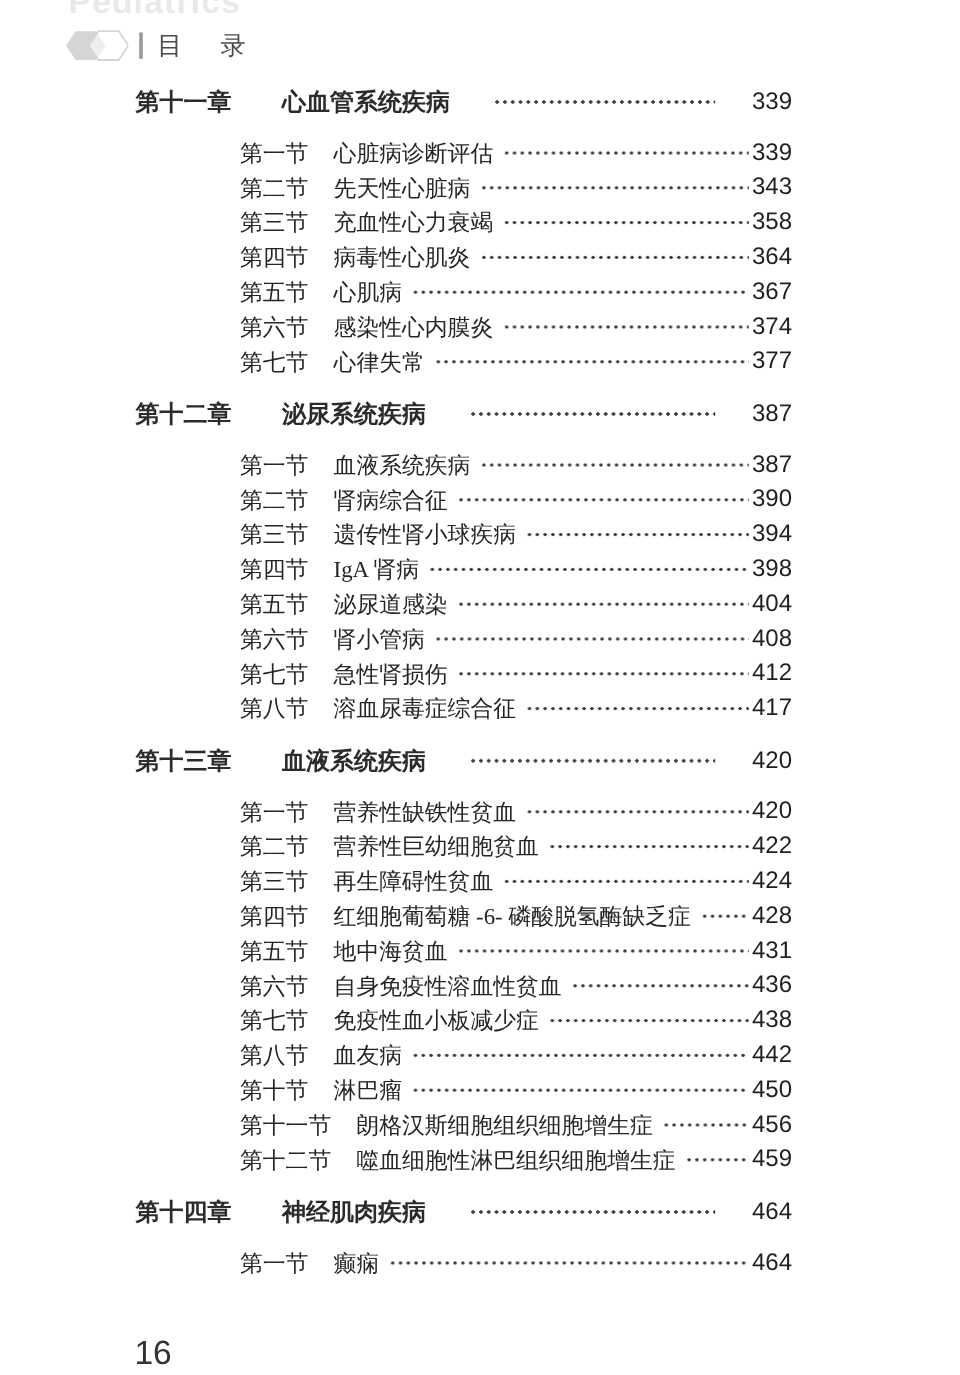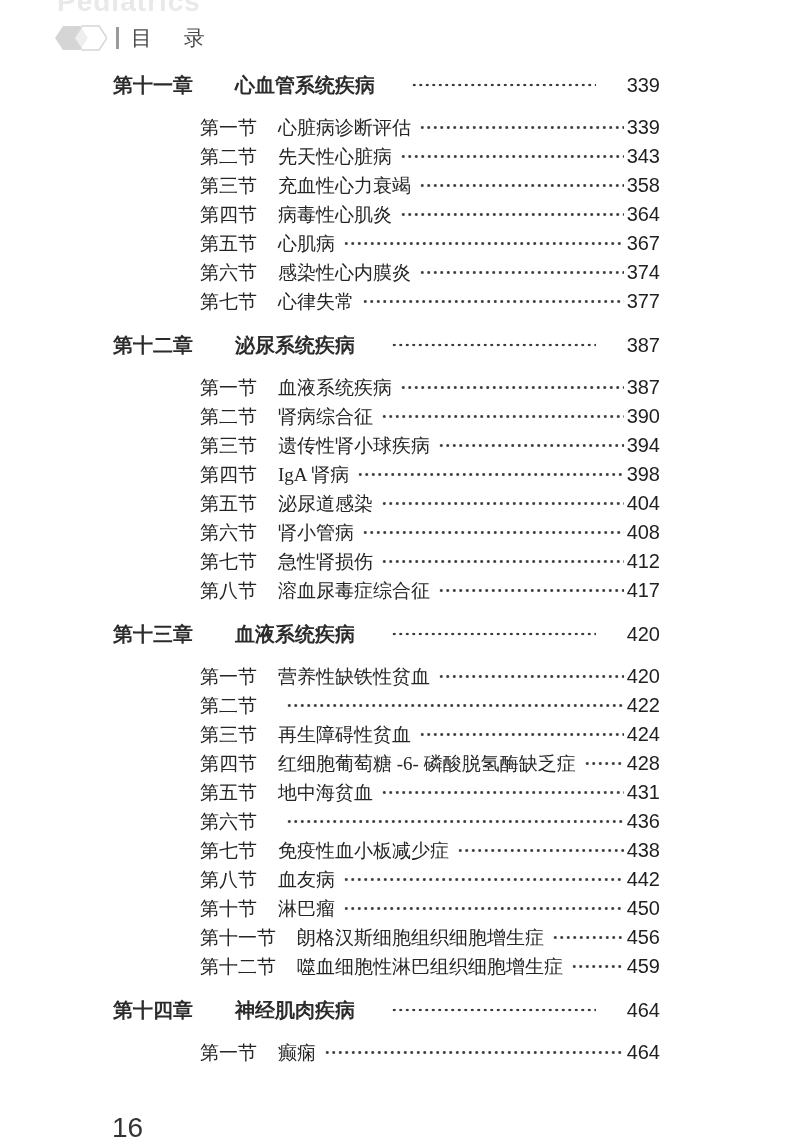--- a/index.html
+++ b/index.html
@@ -255,20 +255,21 @@
     <div class="sections">
   <div class="toc-row section-row">
     <span class="row-label">第一节</span>
     <span class="row-title">营养性缺铁性贫血</span>
     <span class="dot-leader"></span>
     <span class="page-ref">420</span>
   </div>
 
   <div class="toc-row section-row">
     <span class="row-label">第二节</span>
+    <span class="row-title">营养性巨幼细胞贫血</span>
     <span class="dot-leader"></span>
     <span class="page-ref">422</span>
   </div>
 
   <div class="toc-row section-row">
     <span class="row-label">第三节</span>
     <span class="row-title">再生障碍性贫血</span>
     <span class="dot-leader"></span>
     <span class="page-ref">424</span>
   </div>
@@ -282,20 +283,21 @@
 
   <div class="toc-row section-row">
     <span class="row-label">第五节</span>
     <span class="row-title">地中海贫血</span>
     <span class="dot-leader"></span>
     <span class="page-ref">431</span>
   </div>
 
   <div class="toc-row section-row">
     <span class="row-label">第六节</span>
+    <span class="row-title">自身免疫性溶血性贫血</span>
     <span class="dot-leader"></span>
     <span class="page-ref">436</span>
   </div>
 
   <div class="toc-row section-row">
     <span class="row-label">第七节</span>
     <span class="row-title">免疫性血小板减少症</span>
     <span class="dot-leader"></span>
     <span class="page-ref">438</span>
   </div>

